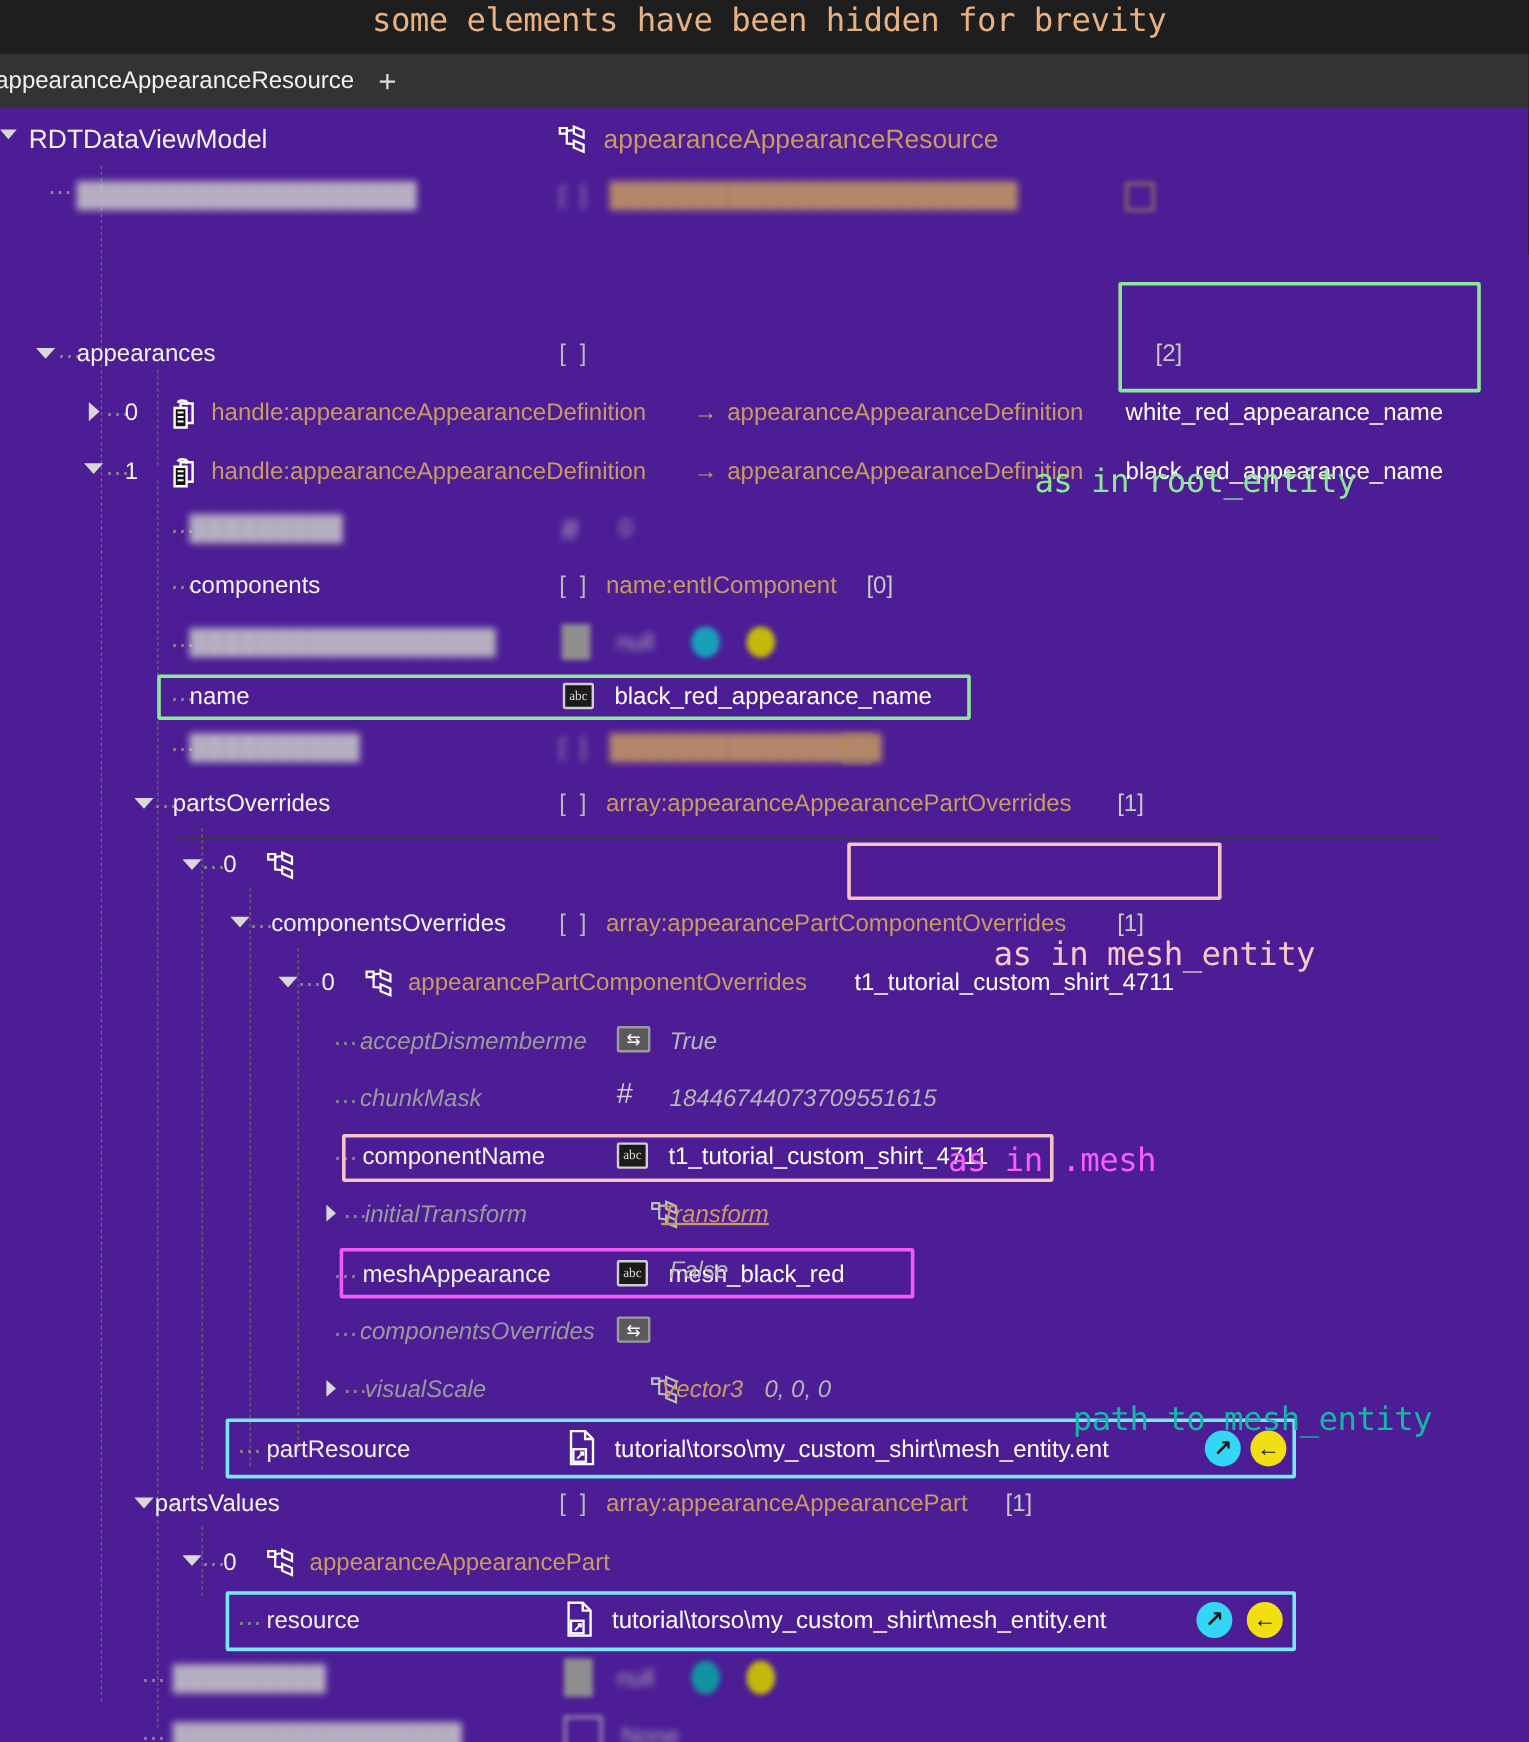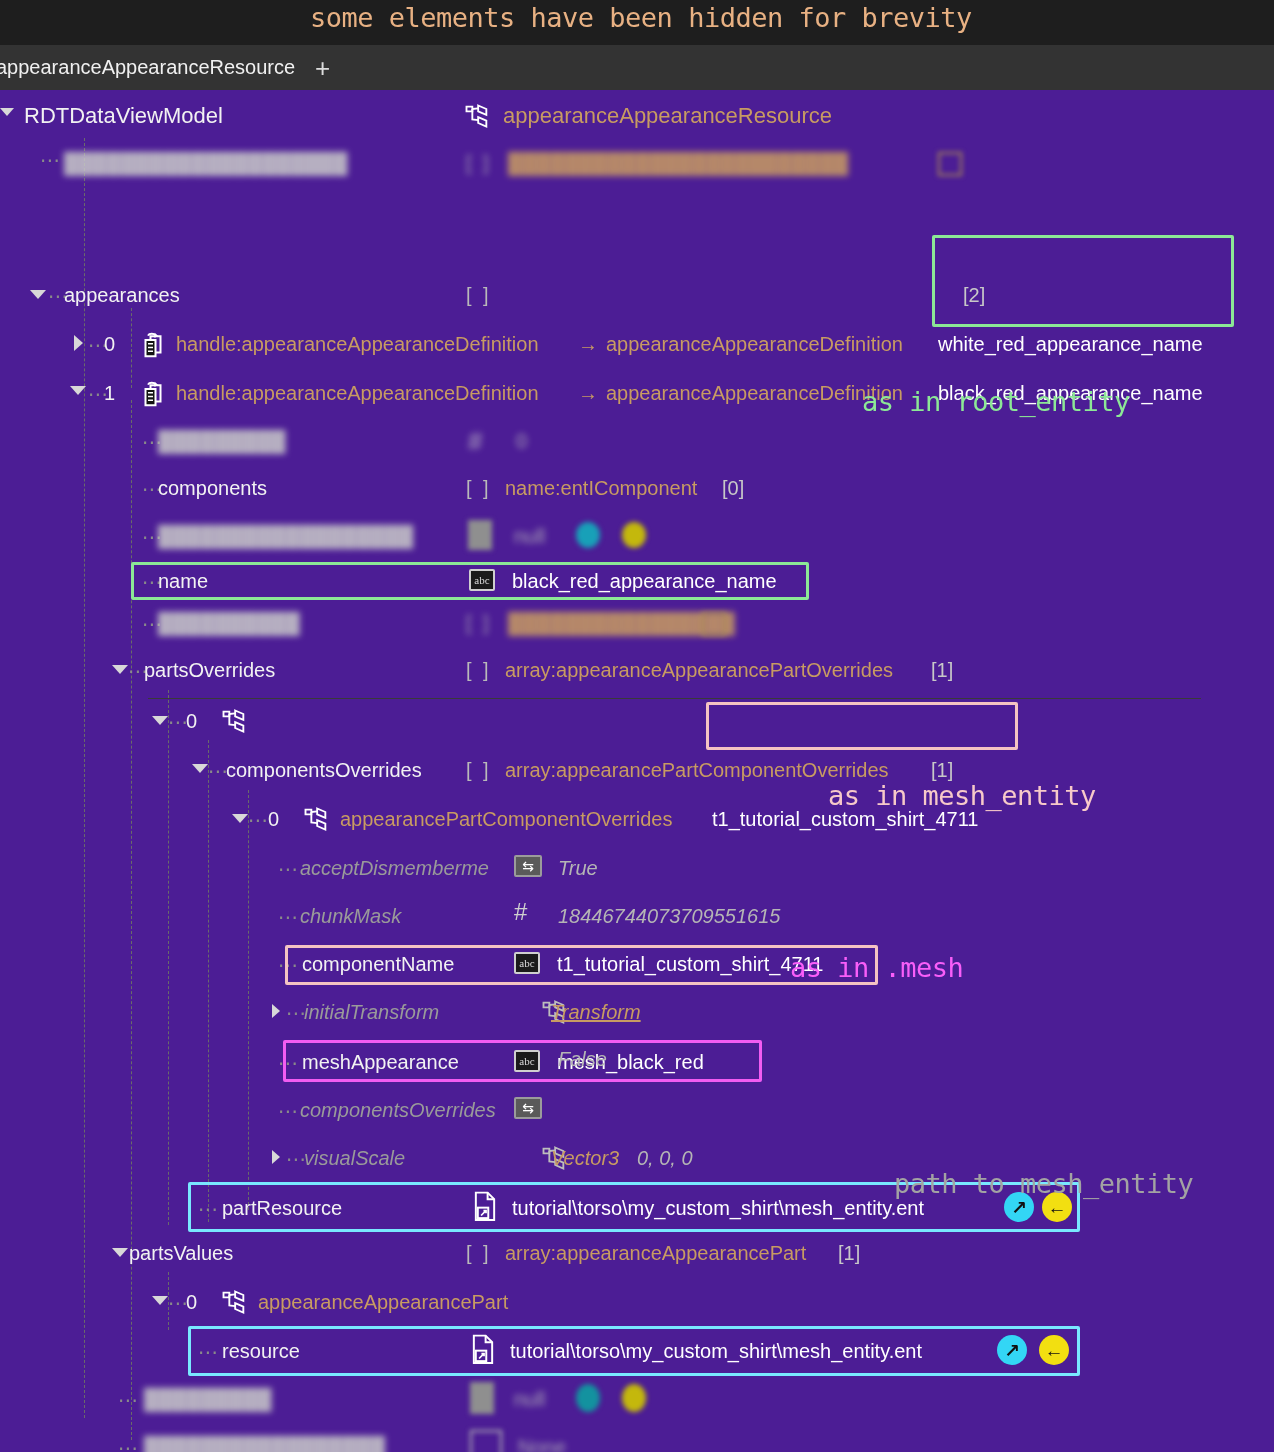--- a/index.html
+++ b/index.html
@@ -86,21 +86,21 @@
   .box-cyan{border-color:#79e8ff;}
 
   
   .anno{
     position:absolute;font-family:"DejaVu Sans Mono",monospace;
     font-size:27px;letter-spacing:-0.5px;white-space:nowrap;
   }
   .anno-green{color:#8ce896;}
   .anno-pink{color:#f7c9c9;}
   .anno-magenta{color:#f95ef9;}
-  .anno-cyan{color:#a3a3a3;}
+  .anno-cyan{color:#14b8a6;}
 
   
   .icon{position:absolute;}
   .ic-abc{
     width:26px;height:22px;border:2px solid #cfcfcf;border-radius:2px;
     box-sizing:border-box;background:#1b1b1b;
     font-size:11px;line-height:18px;text-align:center;color:#dcdcdc;
     font-family:"Liberation Serif",serif;
   }
   .ic-hash{

